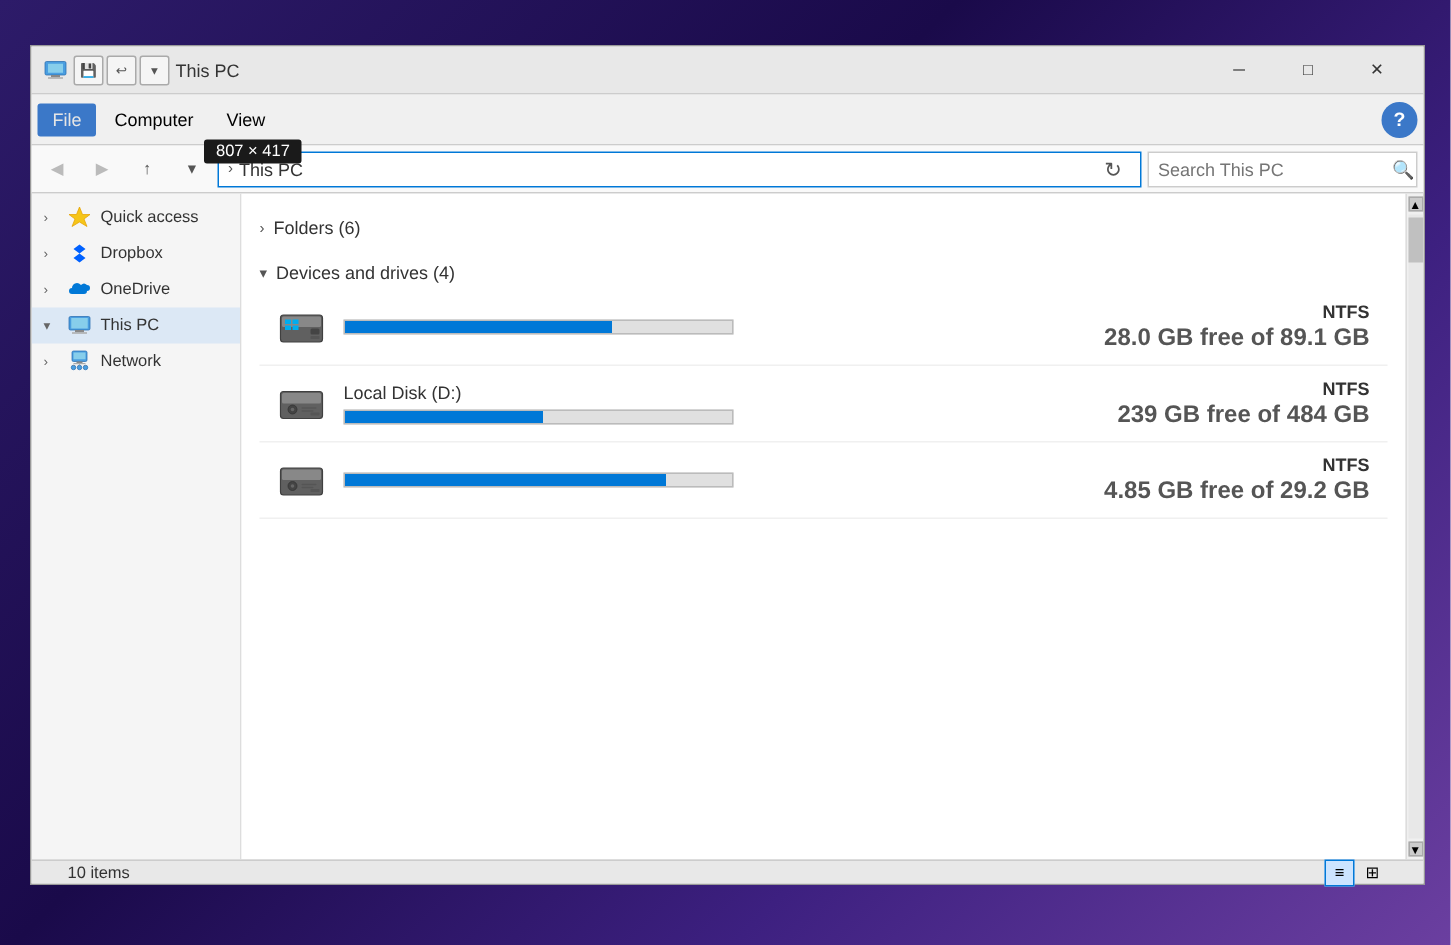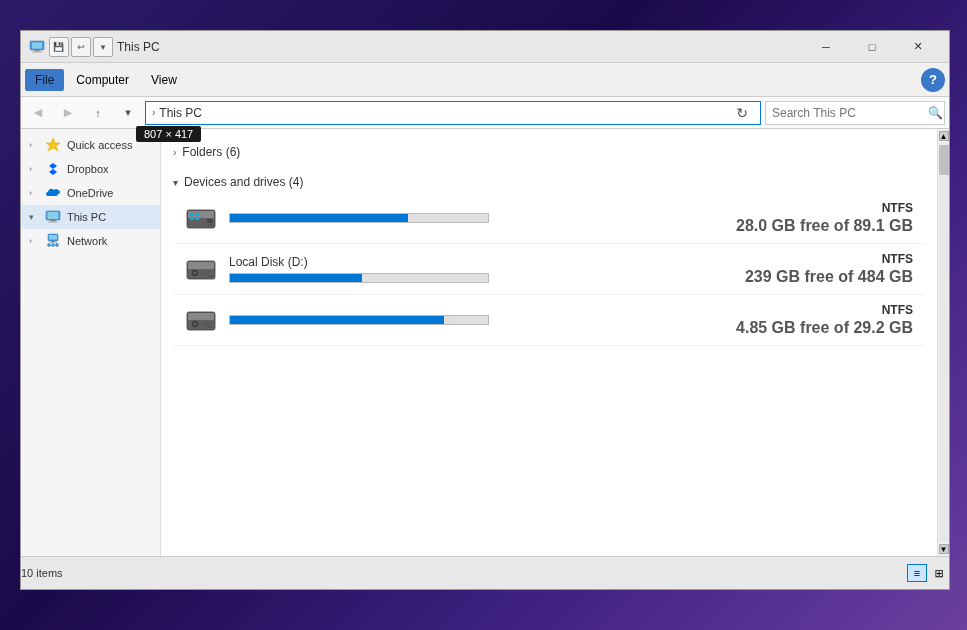--- a/index.html
+++ b/index.html
@@ -80,21 +80,21 @@
       flex-shrink: 0;
     }
     .ribbon-tab {
       padding: 4px 10px;
       font-size: 12px;
       cursor: pointer;
       border-radius: 2px;
     }
     .ribbon-tab.active {
       background: #3b78c8;
-      color: #0f172a;
+      color: #e5e5e5;
     }
     .ribbon-help {
       margin-left: auto;
       width: 24px; height: 24px;
       background: #3b78c8;
       color: white;
       border-radius: 50%;
       display: flex; align-items: center; justify-content: center;
       font-weight: bold; font-size: 13px;
       cursor: pointer;
@@ -102,21 +102,20 @@
     .tooltip-badge {
       position: absolute;
       top: 62px;
       left: 115px;
       background: #1a1a1a;
       color: white;
       padding: 2px 8px;
       font-size: 11px;
       border-radius: 2px;
       z-index: 100;
-      margin-top: 33px;
     }
 
     
     .addressbar {
       height: 32px;
       background: #f9f9f9;
       border-bottom: 1px solid #ccc;
       display: flex;
       align-items: center;
       padding: 0 4px;
@@ -234,26 +233,26 @@
     .progress-bar-fill {
       height: 100%;
       background: #0078d7;
     }
     .drive-meta { text-align: right; min-width: 150px; font-weight: bold; }
     .drive-fs { font-size: 12px; color: #333; margin-bottom: 2px; }
     .drive-space { font-size: 16px; color: #555; }
 
     
     .statusbar {
-      height: 33px;
+      height: 16px;
       background: #e8e8e8;
       border-top: 1px solid #ccc;
       display: flex;
       align-items: center;
-      padding: 0 0;
+      padding: 0 24px;
       font-size: 11px;
       color: #333;
       flex-shrink: 0;
     }
     .statusbar-right {
       margin-left: auto;
       display: flex; gap: 2px; align-items: center;
     }
     .view-btn {
       width: 20px; height: 18px;

